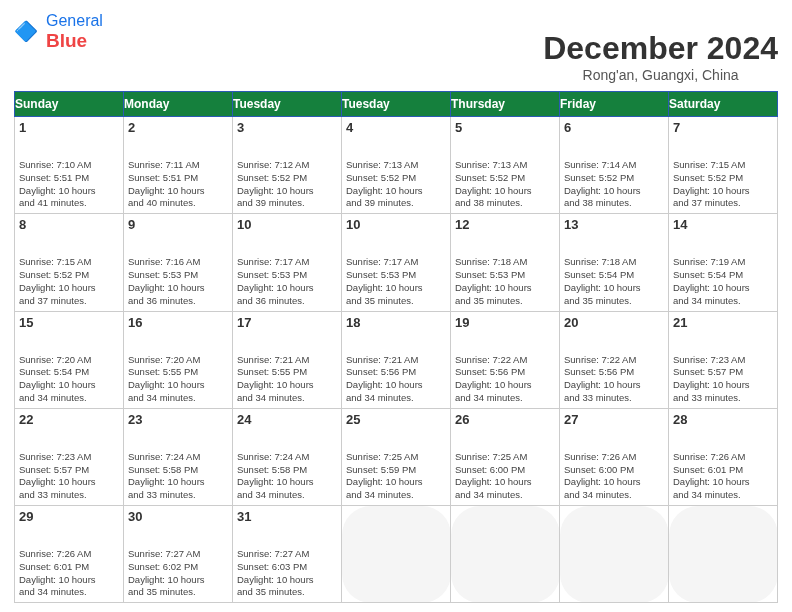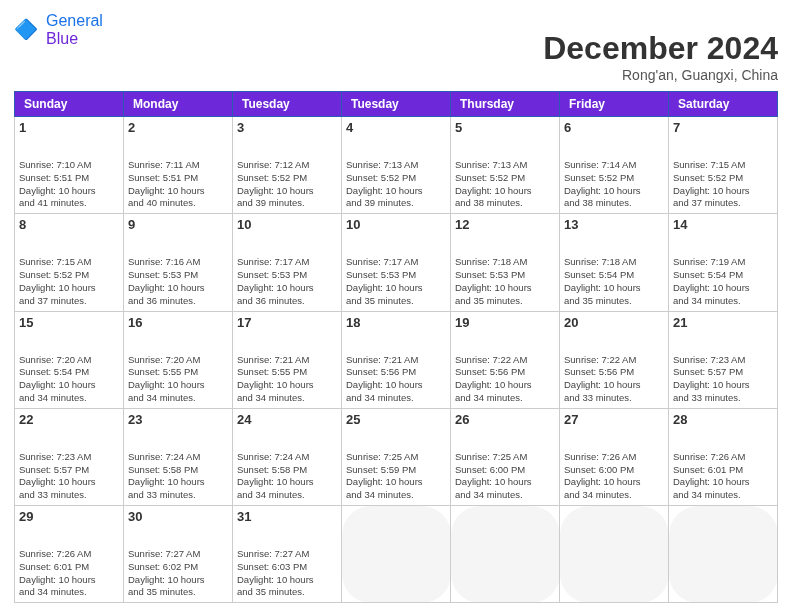--- a/index.html
+++ b/index.html
@@ -34,32 +34,33 @@
     }
     .month-title {
       font-size: 32px;
       font-weight: bold;
       color: #333;
       margin-top: 18px;
     }
     .location {
       font-size: 14px;
       color: #555;
+      text-align: center;
     }
     table {
       width: 100%;
       border-collapse: collapse;
       table-layout: fixed;
     }
     th {
-      background-color: #6d28d9;
+      background-color: #15803d;
       color: white;
       font-size: 12px;
       font-weight: bold;
-      padding: 5px 9px;
+      padding: 5px 0;
       text-align: left;
       border: 1px solid #2a5ab4;
     }
     td {
       border: 1px solid #ccc;
       vertical-align: top;
       padding: 3px 4px;
       font-size: 9.5px;
       color: #333;
       height: 78px;
@@ -90,21 +91,21 @@
 <div class="container">
   <div class="header">
     <div class="logo">
       <svg class="logo-bird" viewBox="0 0 40 40">
         <text x="0" y="28" font-size="28" fill="#1a73e8">🔷</text>
       </svg>
       <div style="line-height:1.15">
         <div style="font-size:16px;font-weight:normal;color:#333">
           <span style="color:#1a73e8">General</span>
         </div>
-        <div style="font-size:16px;font-weight:normal;color:#6d28d9">Blue</div>
+        <div style="font-size:19px;font-weight:bold;color:#ef4444">Blue</div>
       </div>
     </div>
     <div class="title-block">
       <div class="month-title">December 2024</div>
       <div class="location">Rong'an, Guangxi, China</div>
     </div>
   </div>
 
   <table>
     <thead>

